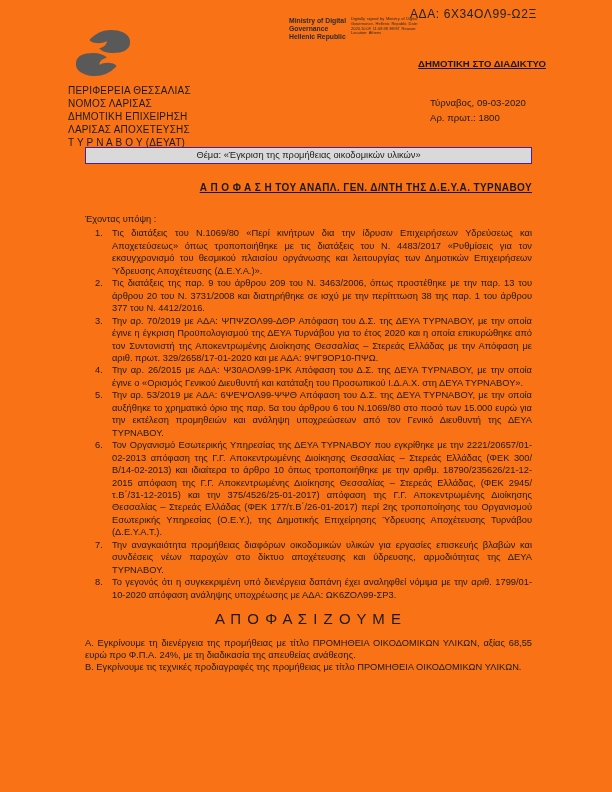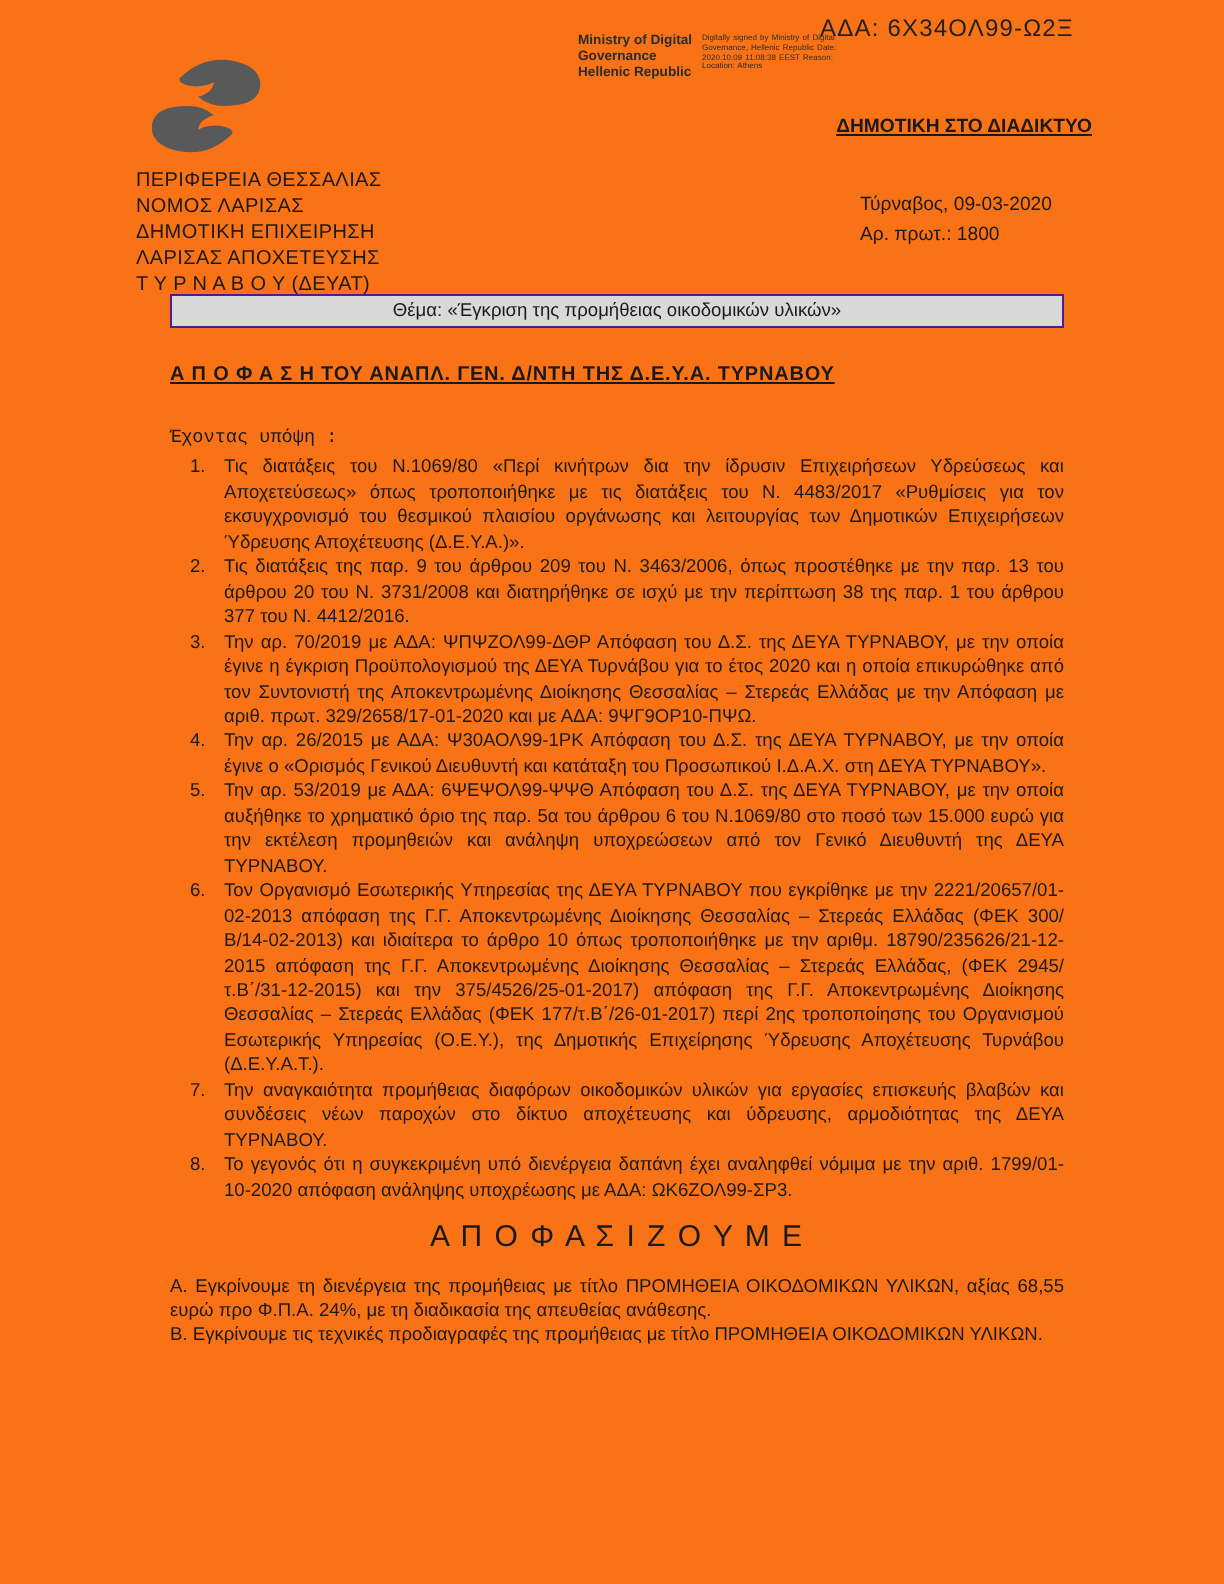--- a/index.html
+++ b/index.html
@@ -21,26 +21,26 @@
   .org-block { position:absolute; top:84px; left:68px; font-size:10px; line-height:13px; letter-spacing:0.2px; }
   .date-block { position:absolute; top:95px; left:430px; font-size:9.6px; line-height:15px; }
   
   .subject-bar {
     position:absolute; top:147px; left:85px; right:80px;
     background:#d9d9d9; border:1px solid #4c1d95;
     text-align:center; font-size:9.3px; padding:2px 0 2.5px 0;
   }
   .decision-title {
     position:absolute; top:182px; left:85px; right:80px;
-    text-align:left; font-size:10px; font-weight:bold; text-decoration:underline;
+    text-align:right; font-size:10px; font-weight:bold; text-decoration:underline;
     letter-spacing:0.4px;
   }
   
   .doc-body { position:absolute; top:213px; left:85px; right:80px; font-size:9.3px; line-height:12.45px; }
-  .having-regard { margin-bottom:2px;font-family:Liberation Mono, monospace; }
+  .having-regard { margin-bottom:2px; }
   .item-row { display:flex; margin-left:10px; }
   .item-num { width:17px; flex:0 0 17px; }
   .item-text { flex:1; text-align:justify; }
   .decide-heading { text-align:center; margin:12px 0 11px 0; letter-spacing:1px; font-size:15px; }
   .decide-par { text-align:justify; }
 </style>
 </head>
 <body>
 
 <div class="page">

